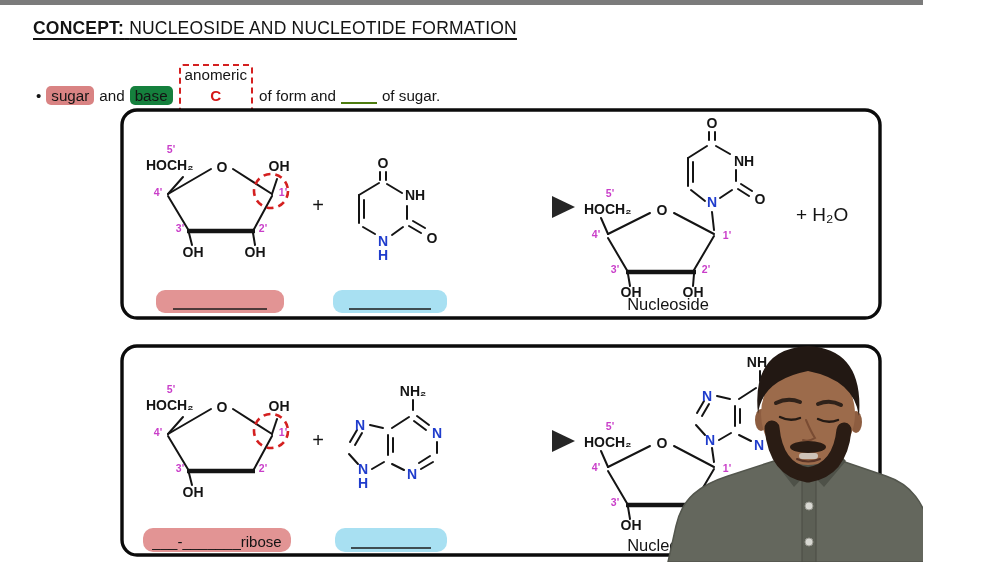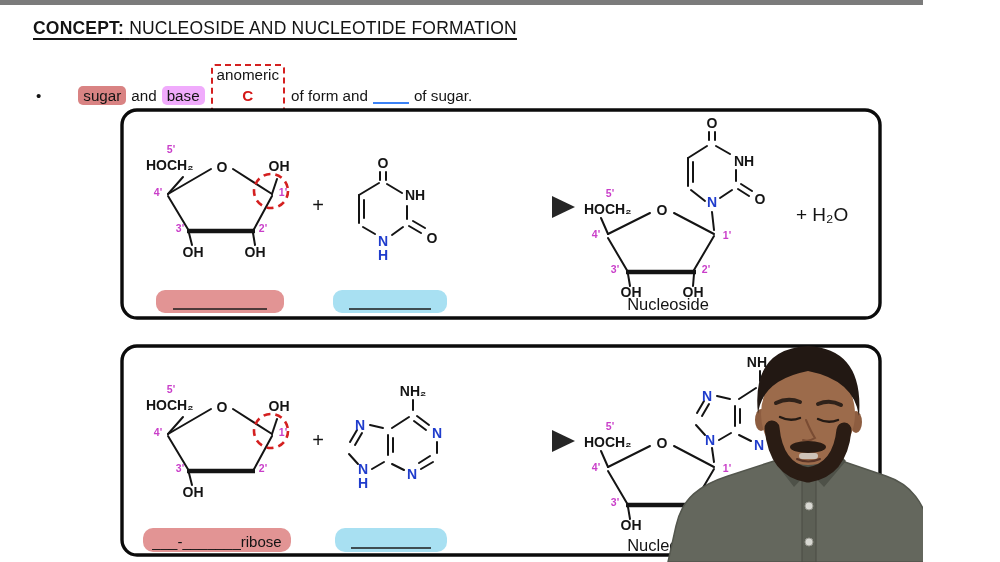--- a/index.html
+++ b/index.html
@@ -6,26 +6,26 @@
   .stage{position:relative;width:923px;height:562px;background:#ffffff;overflow:hidden;
          font-family:"Liberation Sans", sans-serif;color:#141414;}
   .topbar{position:absolute;left:0;top:0;width:1000px;height:5px;background:#7b7b7b;}
   .title{position:absolute;left:33px;top:18px;font-size:17.5px;letter-spacing:.2px;white-space:nowrap;}
   .title .underlined{text-decoration:underline;text-underline-offset:4px;text-decoration-thickness:1.5px;}
   .title .hdr-label{font-weight:bold;}
   .bullet{position:absolute;left:36px;top:64px;font-size:15.2px;white-space:nowrap;
           display:flex;align-items:center;gap:5px;}
   .bullet .lead{font-weight:bold;}
   .chip{border-radius:5px;padding:1px 5px;}
-  .chip-red{background:#d98383;margin-left:32px;}
-  .chip-blue{background:#f0abfc;}
+  .chip-red{background:#d98383;}
+  .chip-blue{background:#15803d;}
   .dashedbox{display:inline-flex;align-items:center;gap:4px;border:2px dashed #d42020;
              border-radius:4px;padding:0 4px;margin:0 1px;flex-direction:column;}
   .cred{color:#d41616;font-weight:bold;}
-  .blankline{display:inline-block;min-width:36px;color:transparent;border-bottom:2px solid #3b82f6;
+  .blankline{display:inline-block;min-width:36px;color:transparent;border-bottom:2px solid #4d7c0f;
              height:14px;line-height:14px;overflow:hidden;}
   svg.scene{position:absolute;left:0;top:0;}
   .bond{stroke:#141414;stroke-width:2;stroke-linecap:round;fill:none;}
   .bondbold{stroke:#141414;stroke-width:4.5;stroke-linecap:butt;fill:none;}
   .boxframe{fill:#ffffff;stroke:#0b0b0b;stroke-width:3.4;}
   .atom{font:bold 14px "Liberation Sans", sans-serif;fill:#141414;text-anchor:middle;}
   .astart{text-anchor:start;}
   .nblue{fill:#1f3ccc;}
   .prime{font:bold 10.5px "Liberation Sans", sans-serif;fill:#c93ec9;text-anchor:middle;}
   .lbl{font:16.5px "Liberation Sans", sans-serif;fill:#141414;text-anchor:middle;}

